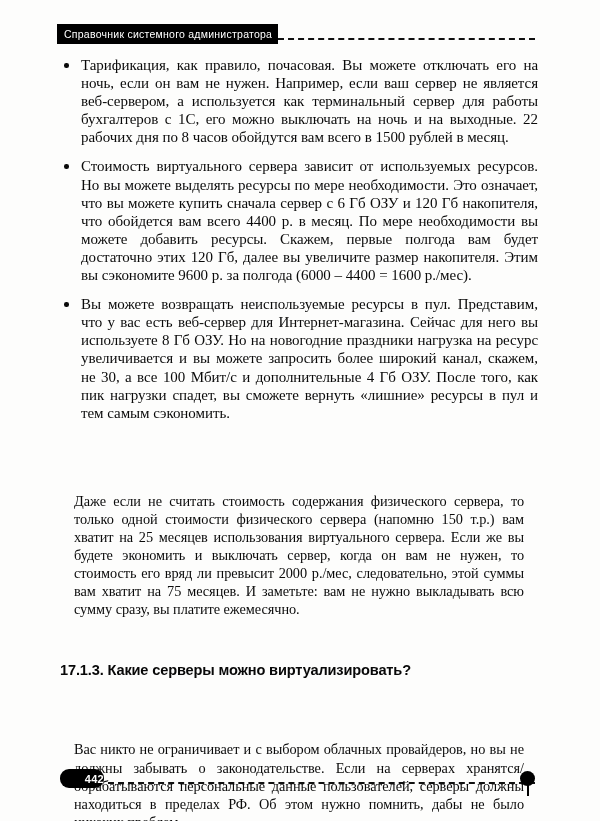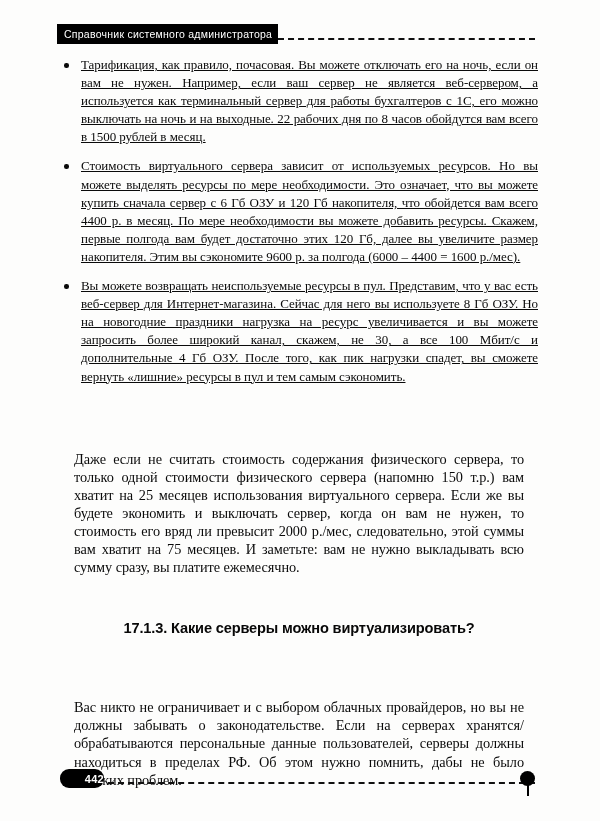--- a/index.html
+++ b/index.html
@@ -68,28 +68,27 @@
 
   ul.bullets {
     list-style: none;
     margin: 0;
     padding: 0;
   }
   ul.bullets li {
     position: relative;
     padding-left: 21px;
     margin-bottom: 11px;
-    font-size: 13px;
+    font-size: 15px;
     line-height: 18.1px;
     text-align: justify;
     text-justify: inter-word;
     letter-spacing: -0.05px;
-    text-decoration: underline;
-  }
-  ul.bullets li:last-child { margin-bottom: 8px; }
+  }
+  ul.bullets li:last-child { margin-bottom: 14px; }
   ul.bullets li .dot {
     position: absolute;
     left: 4px;
     top: 7px;
     width: 4.5px;
     height: 4.5px;
     background: #0a0a0a;
     border-radius: 50%;
   }
 
@@ -105,21 +104,20 @@
   .gap-after-bullets { height: 42px; }
   .gap-before-heading { height: 30px; }
   .gap-after-heading { height: 32px; }
   .gap-between-paras { height: 16px; }
 
   h2.section-heading {
     margin: 0;
     font-family: "Liberation Sans", "DejaVu Sans", sans-serif;
     font-size: 14.6px;
     font-weight: bold;
-    text-align: center;
     letter-spacing: -0.15px;
     color: #080808;
   }
 
   
   .footer {
     position: absolute;
     left: 60px;
     top: 769px;
     width: 481px;

